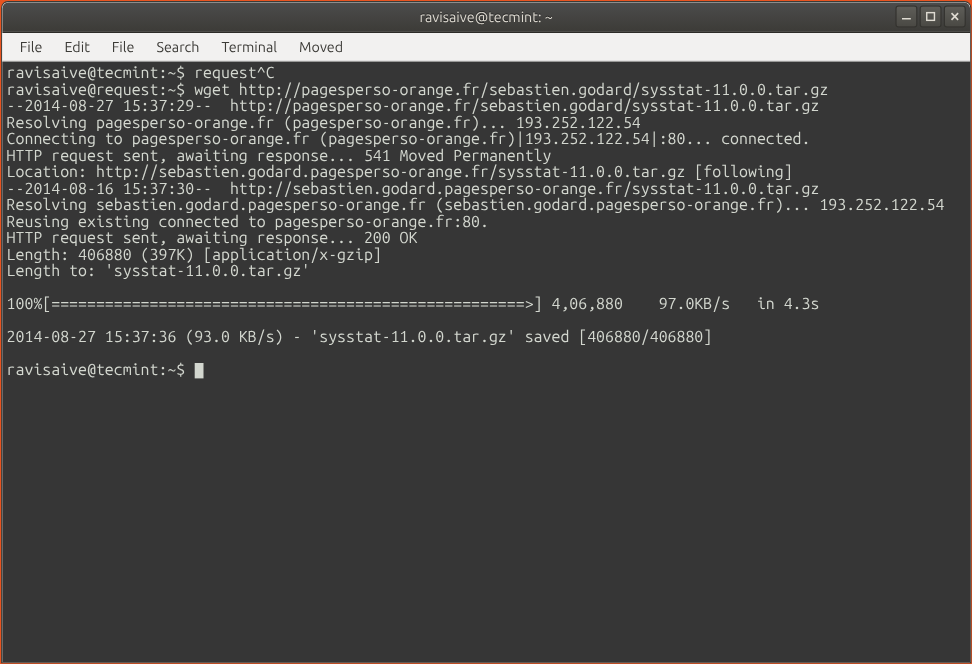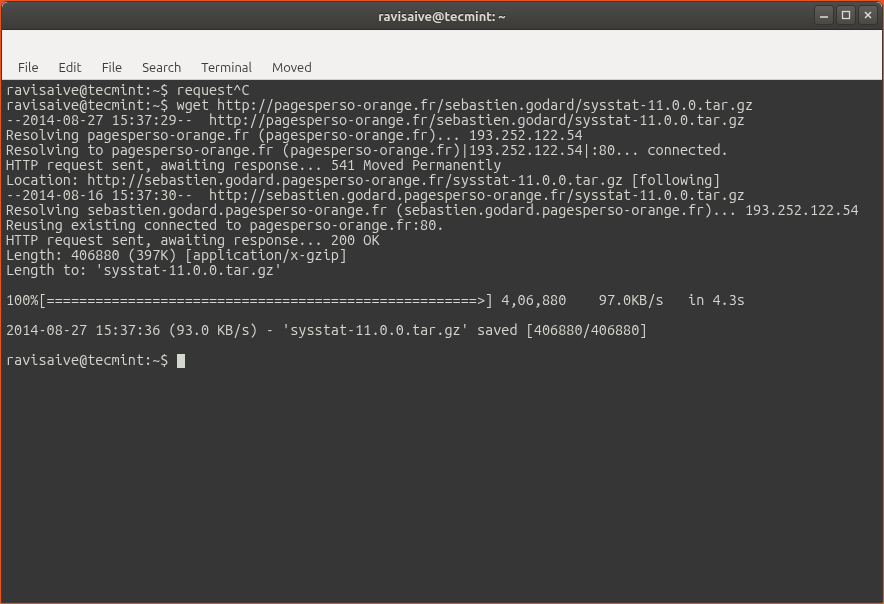--- a/index.html
+++ b/index.html
@@ -31,21 +31,21 @@
       display: flex;
       align-items: center;
       justify-content: center;
       position: relative;
       border-radius: 6px 6px 0 0;
       border-bottom: 1px solid #2c2b27;
     }
     .title-bar-text {
       color: #dfdbd2;
       font-size: 13px;
-      font-weight: bold;
+      font-weight: normal;
       text-shadow: 0 -1px 0 rgba(0,0,0,0.5);
     }
     .window-controls {
       position: absolute;
       right: 4px;
       top: 3px;
       display: flex;
       gap: 2px;
     }
     .wc-btn {
@@ -63,21 +63,20 @@
       width: 10px;
       height: 10px;
     }
     .menu-bar {
       height: 26px;
       background: #f2f1f0;
       display: flex;
       align-items: center;
       padding: 0 6px;
       border-bottom: 1px solid #d0cfce;
-      margin-top: 24px;
     }
     .menu-item {
       padding: 3px 10px;
       font-size: 13px;
       color: #3c3b37;
       cursor: pointer;
     }
     .terminal {
       flex: 1;
       background: #300a24;
@@ -131,24 +130,24 @@
   <div class="menu-bar">
     <div class="menu-item">File</div>
     <div class="menu-item">Edit</div>
     <div class="menu-item">File</div>
     <div class="menu-item">Search</div>
     <div class="menu-item">Terminal</div>
     <div class="menu-item">Moved</div>
   </div>
 
   <div class="terminal"><span>ravisaive@tecmint:~$ request^C</span>
-<span>ravisaive@tecmint:~$ wget http://pagesperso-orange.fr/sebastien.godard/sysstat-11.0.0.tar.gz</span>
+<span>ravisaive@request:~$ wget http://pagesperso-orange.fr/sebastien.godard/sysstat-11.0.0.tar.gz</span>
 <span>--2014-08-27 15:37:29--  http://pagesperso-orange.fr/sebastien.godard/sysstat-11.0.0.tar.gz</span>
 <span>Resolving pagesperso-orange.fr (pagesperso-orange.fr)... 193.252.122.54</span>
-<span>Resolving to pagesperso-orange.fr (pagesperso-orange.fr)|193.252.122.54|:80... connected.</span>
+<span>Connecting to pagesperso-orange.fr (pagesperso-orange.fr)|193.252.122.54|:80... connected.</span>
 <span>HTTP request sent, awaiting response... 541 Moved Permanently</span>
 <span>Location: http://sebastien.godard.pagesperso-orange.fr/sysstat-11.0.0.tar.gz [following]</span>
 <span>--2014-08-16 15:37:30--  http://sebastien.godard.pagesperso-orange.fr/sysstat-11.0.0.tar.gz</span>
 <span>Resolving sebastien.godard.pagesperso-orange.fr (sebastien.godard.pagesperso-orange.fr)... 193.252.122.54</span>
 <span>Reusing existing connected to pagesperso-orange.fr:80.</span>
 <span>HTTP request sent, awaiting response... 200 OK</span>
 <span>Length: 406880 (397K) [application/x-gzip]</span>
 <span>Length to: 'sysstat-11.0.0.tar.gz'</span>
 <span></span>
 <span>100%[=====================================================&gt;] 4,06,880    97.0KB/s   in 4.3s</span>

